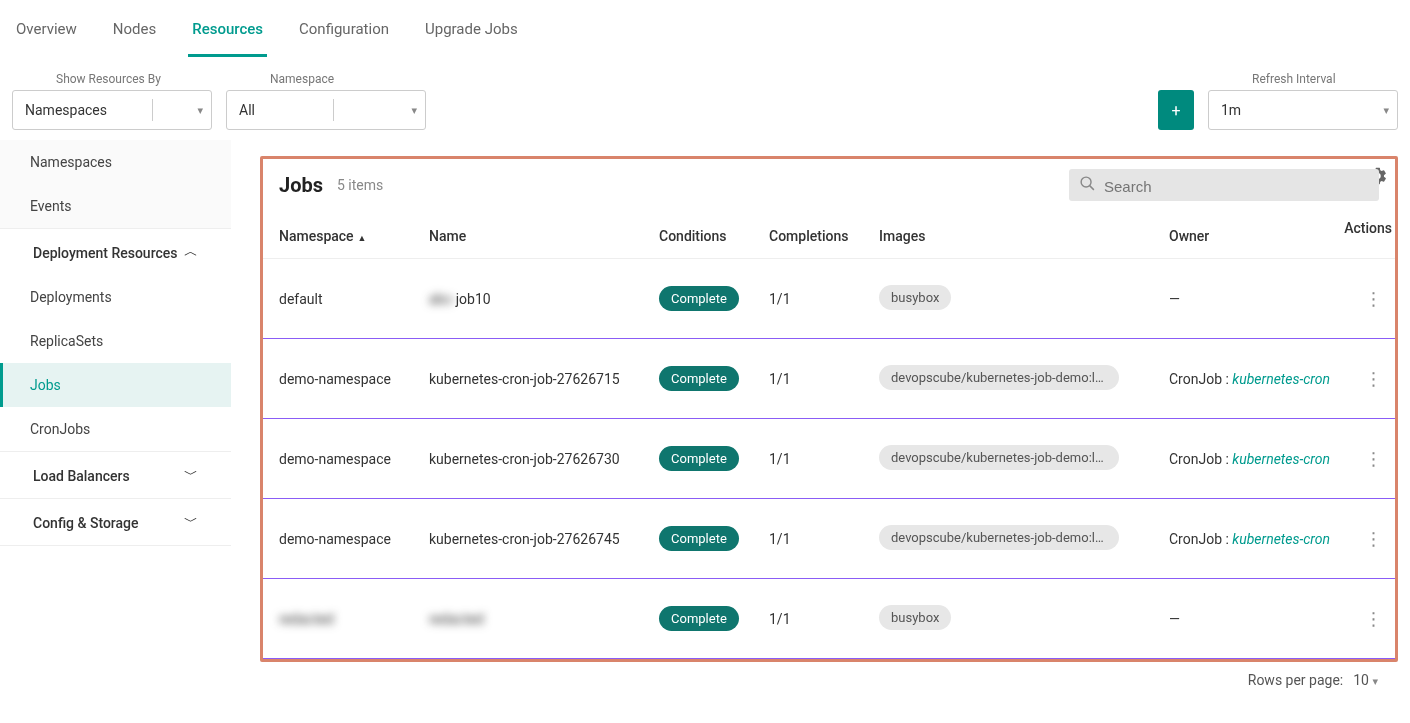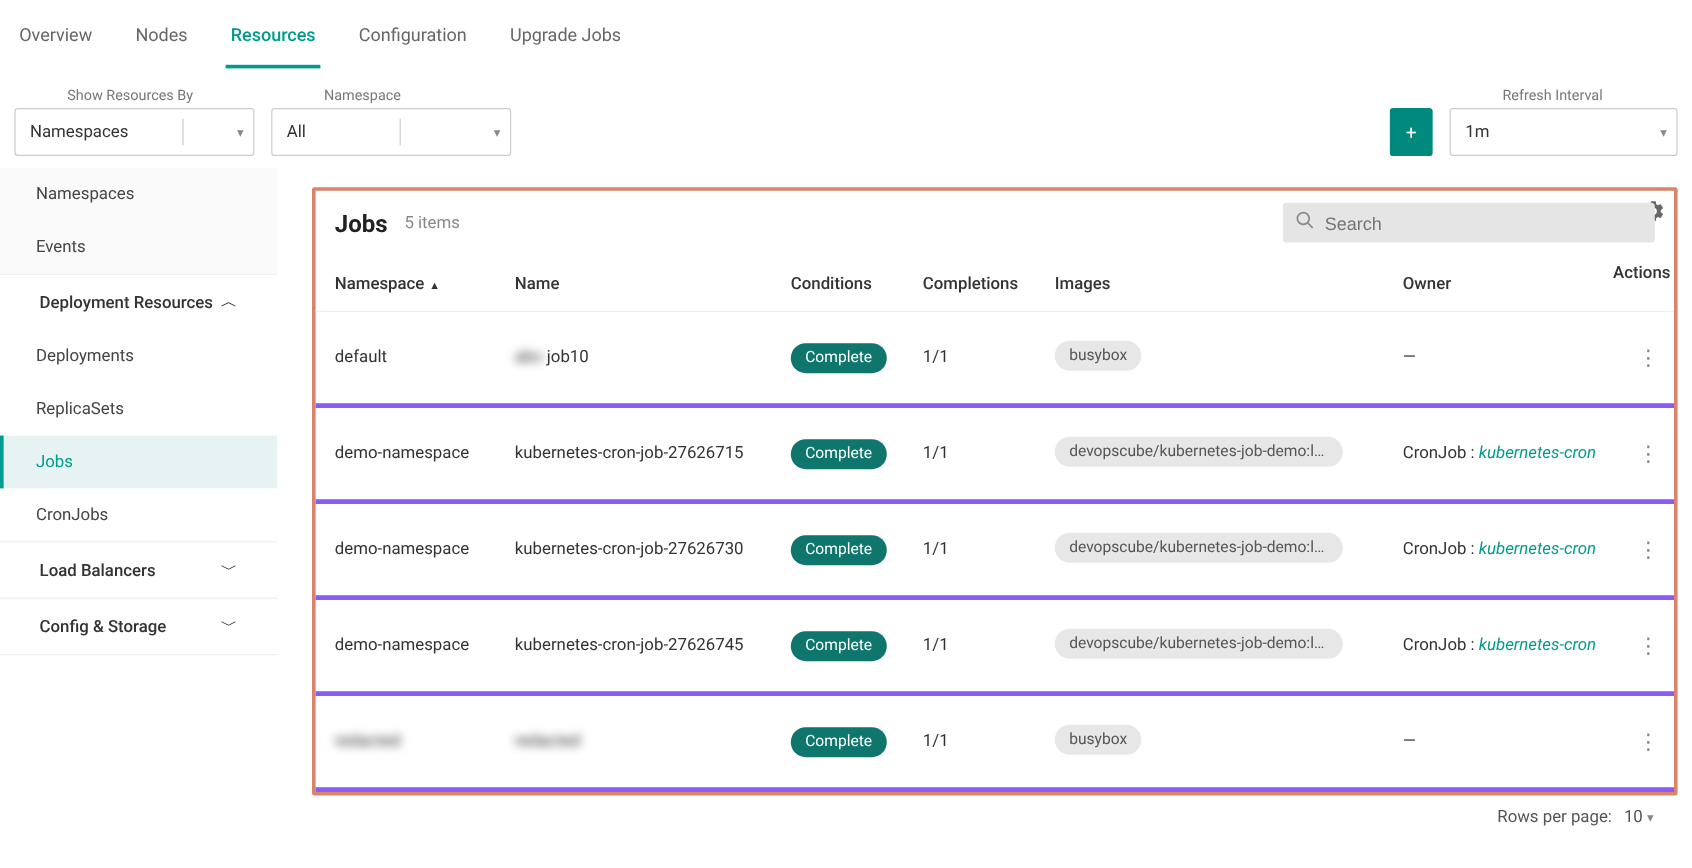--- a/index.html
+++ b/index.html
@@ -29,21 +29,21 @@
   .table-header { display: flex; align-items: center; padding: 10px 16px 12px 16px; gap: 14px; }
   .table-title { font-size: 20px; font-weight: 700; color: #222; }
   .table-count { font-size: 14px; color: #888; }
   .search-box { display: flex; align-items: flex-end; background: #e5e5e5; border-radius: 3px; padding: 6px 10px; width: 310px; gap: 8px; }
   .search-box input { border: none; background: transparent; outline: none; font-size: 15px; width: 100%; color: #555; }
   .gear { position: absolute; right: 22px; top: 26px; color: #666; cursor: pointer; }
   .tbl { width: 100%; }
   .thead, .trow { display: grid; grid-template-columns: 150px 230px 110px 110px 290px 170px 70px; align-items: center; padding: 0 16px; }
   .thead { height: 46px; border-bottom: 1px solid #eee; color: #333; font-weight: 500; font-size: 14px; }
   .thead .sort::after { content: "▲"; font-size: 9px; margin-left: 4px; }
-  .trow { height: 80px; border-bottom: 4px solid #8b5cf6; font-size: 14px; color: #333; }
+  .trow { height: 80px; border-bottom: 1px solid #8b5cf6; font-size: 14px; color: #333; }
   .badge-complete { display: inline-block; background: #0f766e; color: #fff; padding: 5px 12px; border-radius: 14px; font-size: 13px; }
   .img-chip { display: inline-block; background: #e7e7e7; color: #555; padding: 5px 12px; border-radius: 14px; font-size: 13px; max-width: 240px; white-space: nowrap; overflow: hidden; text-overflow: ellipsis; }
   .owner-link { color: #009b8e; cursor: pointer; font-style: italic; }
   .owner-cell { white-space: nowrap; overflow: hidden; text-overflow: ellipsis; }
   .dots { color: #888; cursor: pointer; text-align: center; font-size: 18px; letter-spacing: 1px; }
   .actions-head { position: absolute; right: 18px; top: 80px; font-weight: 500; color: #333; text-align: center; }
   .blur { filter: blur(4px); }
   .footer { display: flex; justify-content: flex-end; align-items: center; padding: 10px 20px 0 0; gap: 10px; font-size: 14px; color: #555; }
 </style>
 </head>

